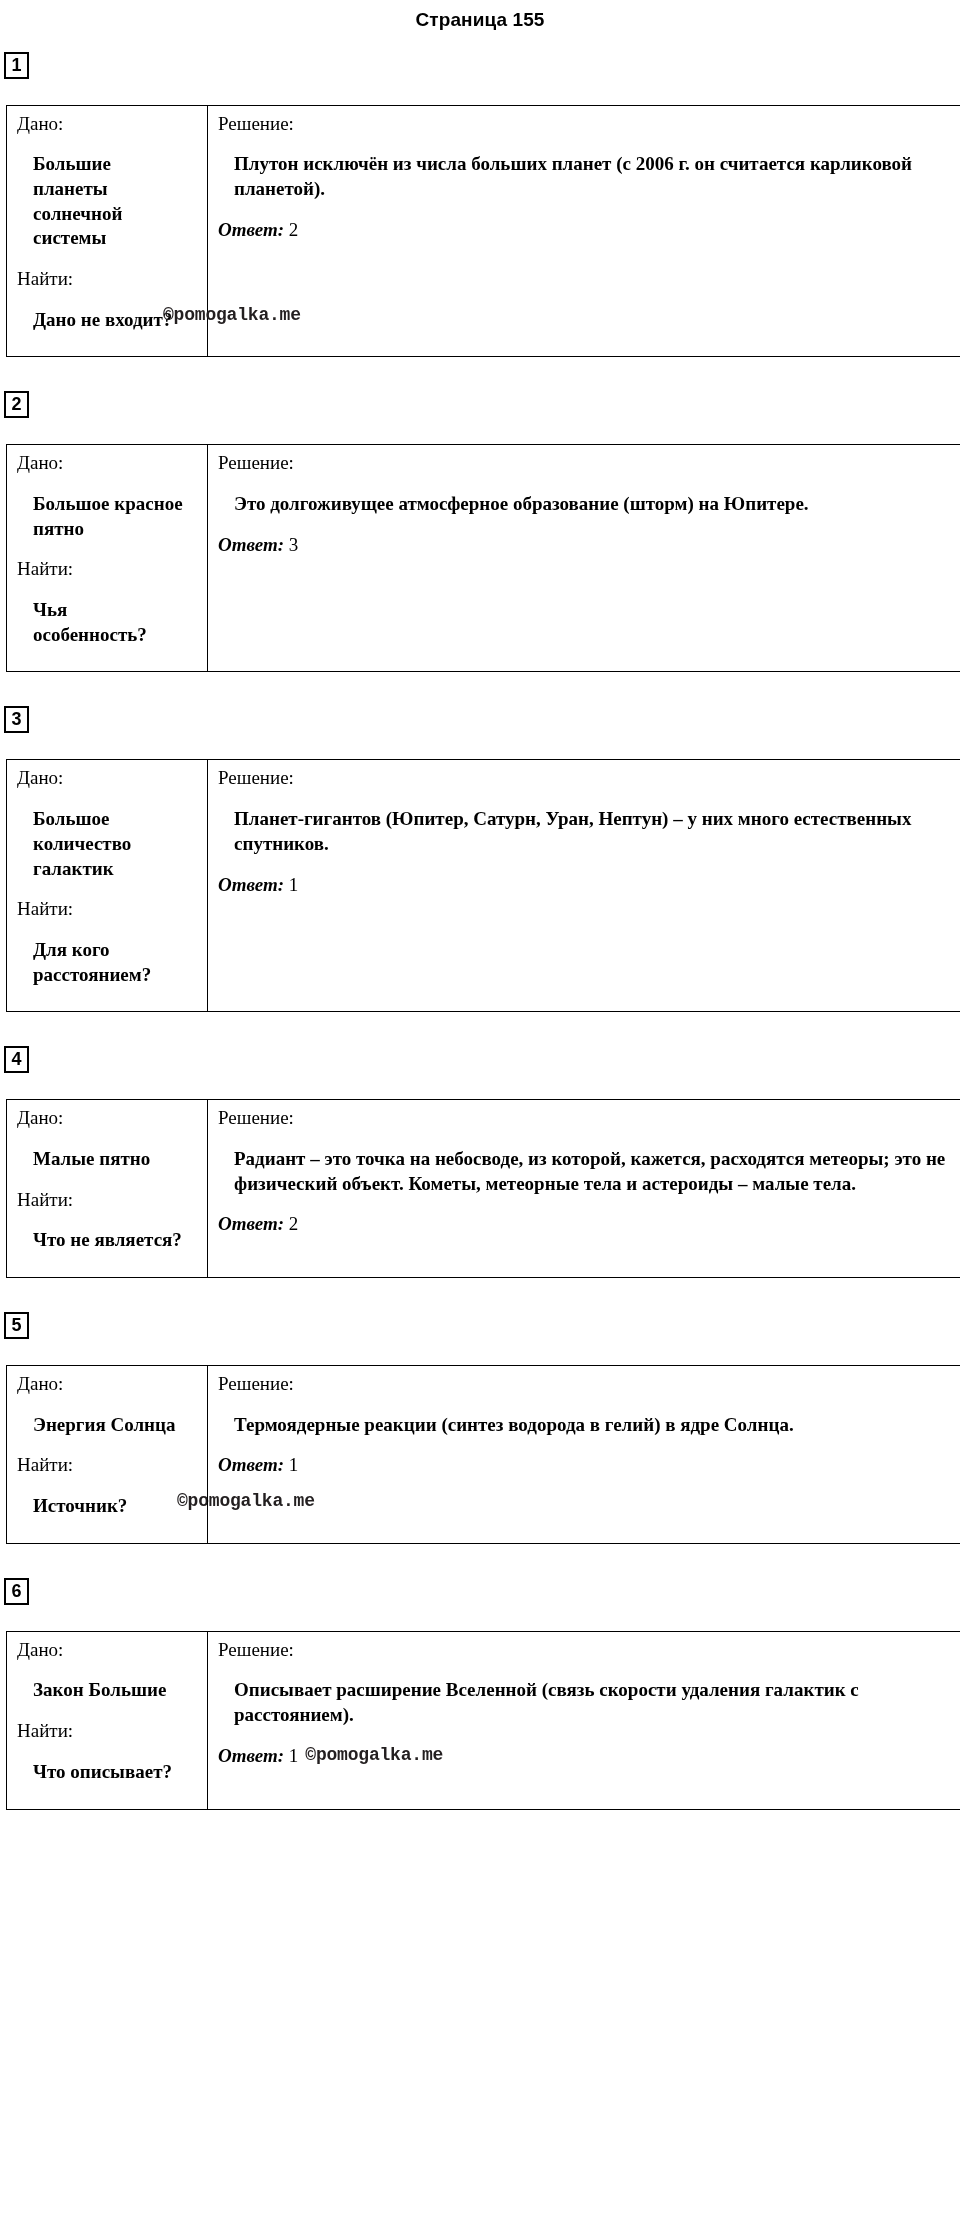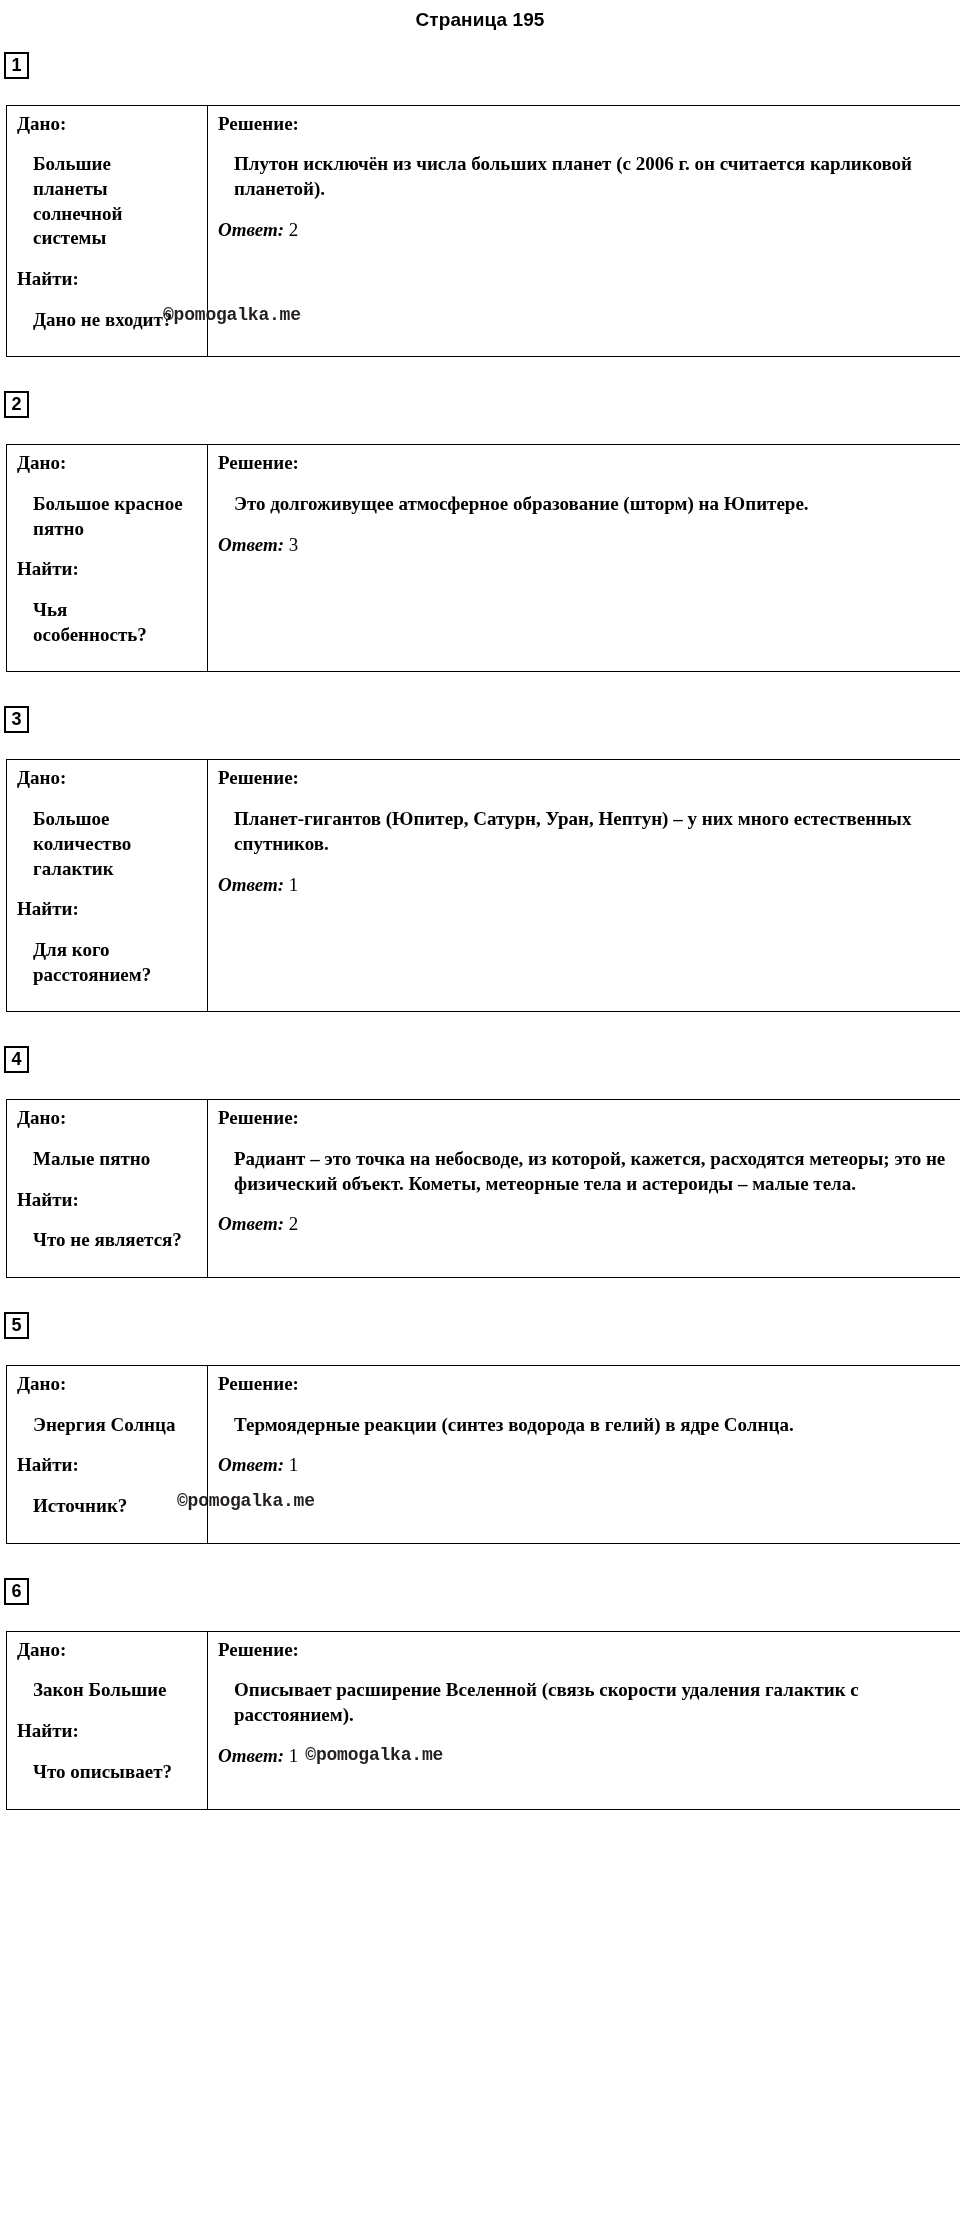--- a/index.html
+++ b/index.html
@@ -71,21 +71,21 @@
     font-size: 19px;
     line-height: 1.30;
   }
   table.qa td.col-given {
     width: 182px;
   }
   table.qa td.col-solution {
     width: 760px;
   }
   .lbl {
-    font-weight: bold;
+    font-weight: normal;
     display: block;
     margin: 0 0 1px 0;
   }
   .txt {
     display: block;
     margin: 16px;
     font-weight: bold;
   }
   .answer {
     display: block;
@@ -119,21 +119,21 @@
   .gap-s  { height: 18px; }
   .gap-m  { height: 26px; }
   .gap-l  { height: 34px; }
 </style>
 </head>
 <body>
 
 <div class="page">
 
   <div class="doc-header">
-    <span class="line">Страница 195</span>
+    <span class="line">Страница 155</span>
   </div>
 
   <div class="gap-s"></div>
 
   <div class="task">
     <div class="task-number-wrap">
       <span class="task-number">1</span>
     </div>
     <div class="gap-m"></div>
     <table class="qa">

